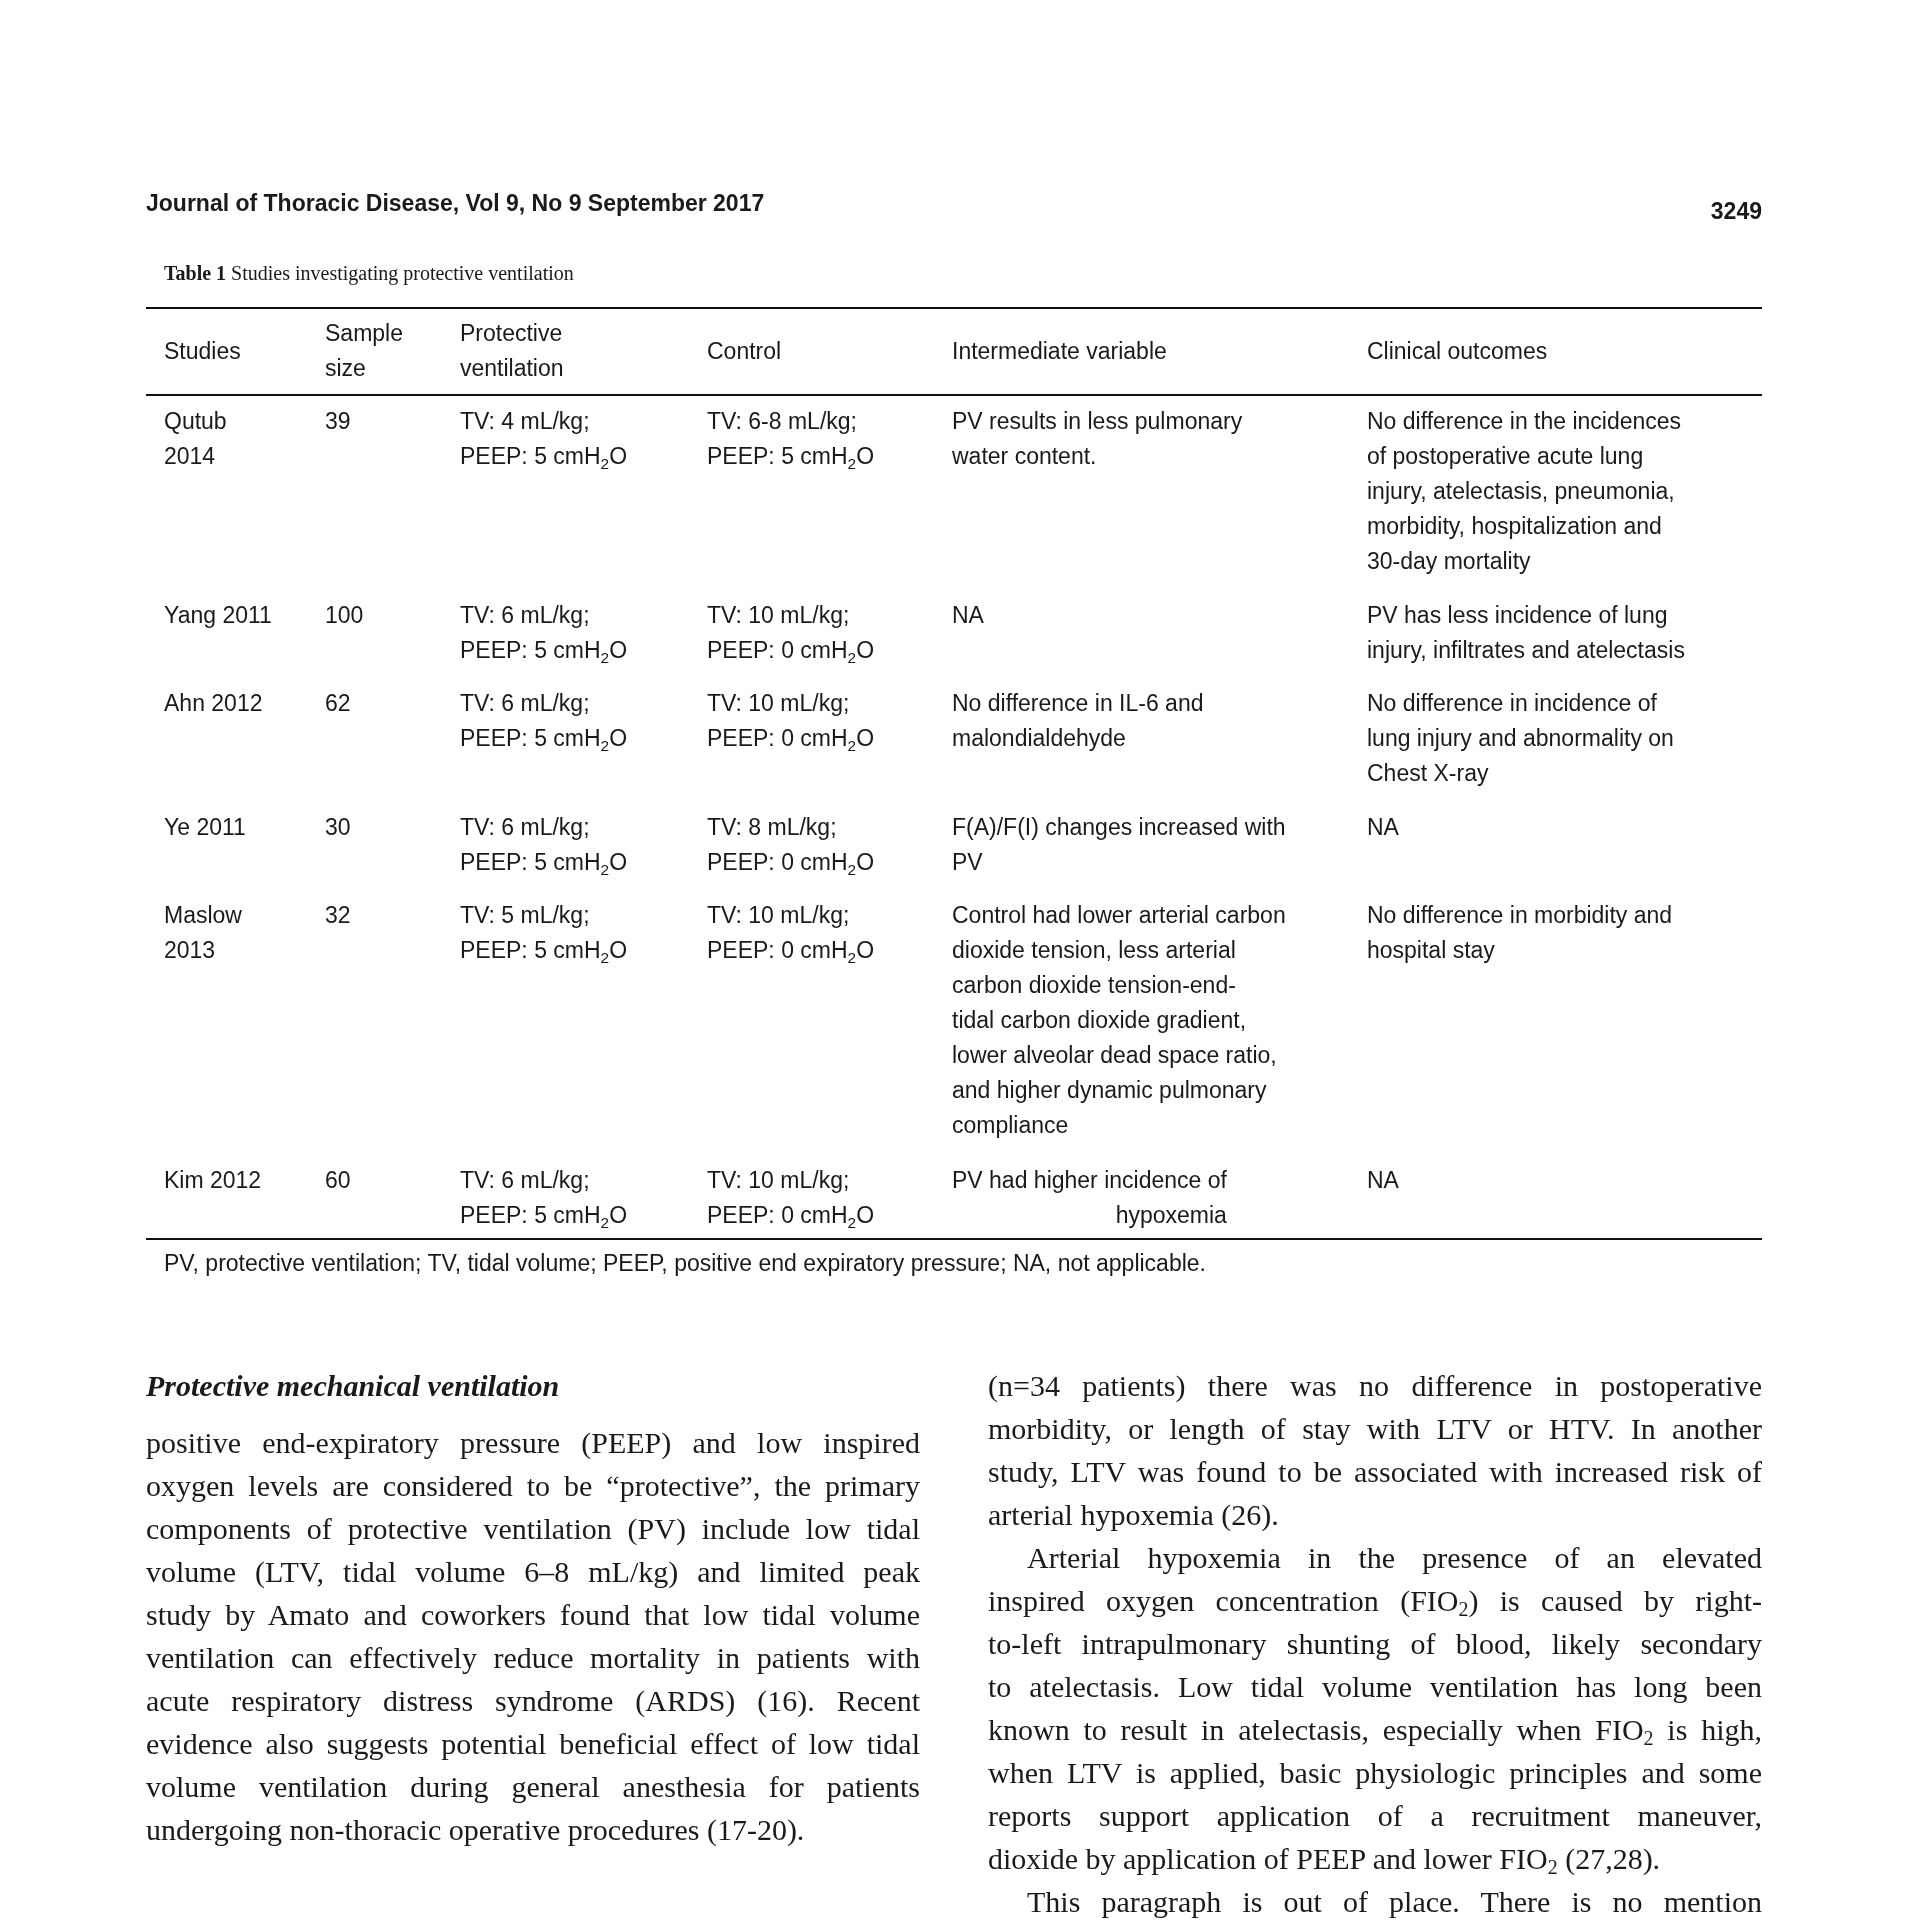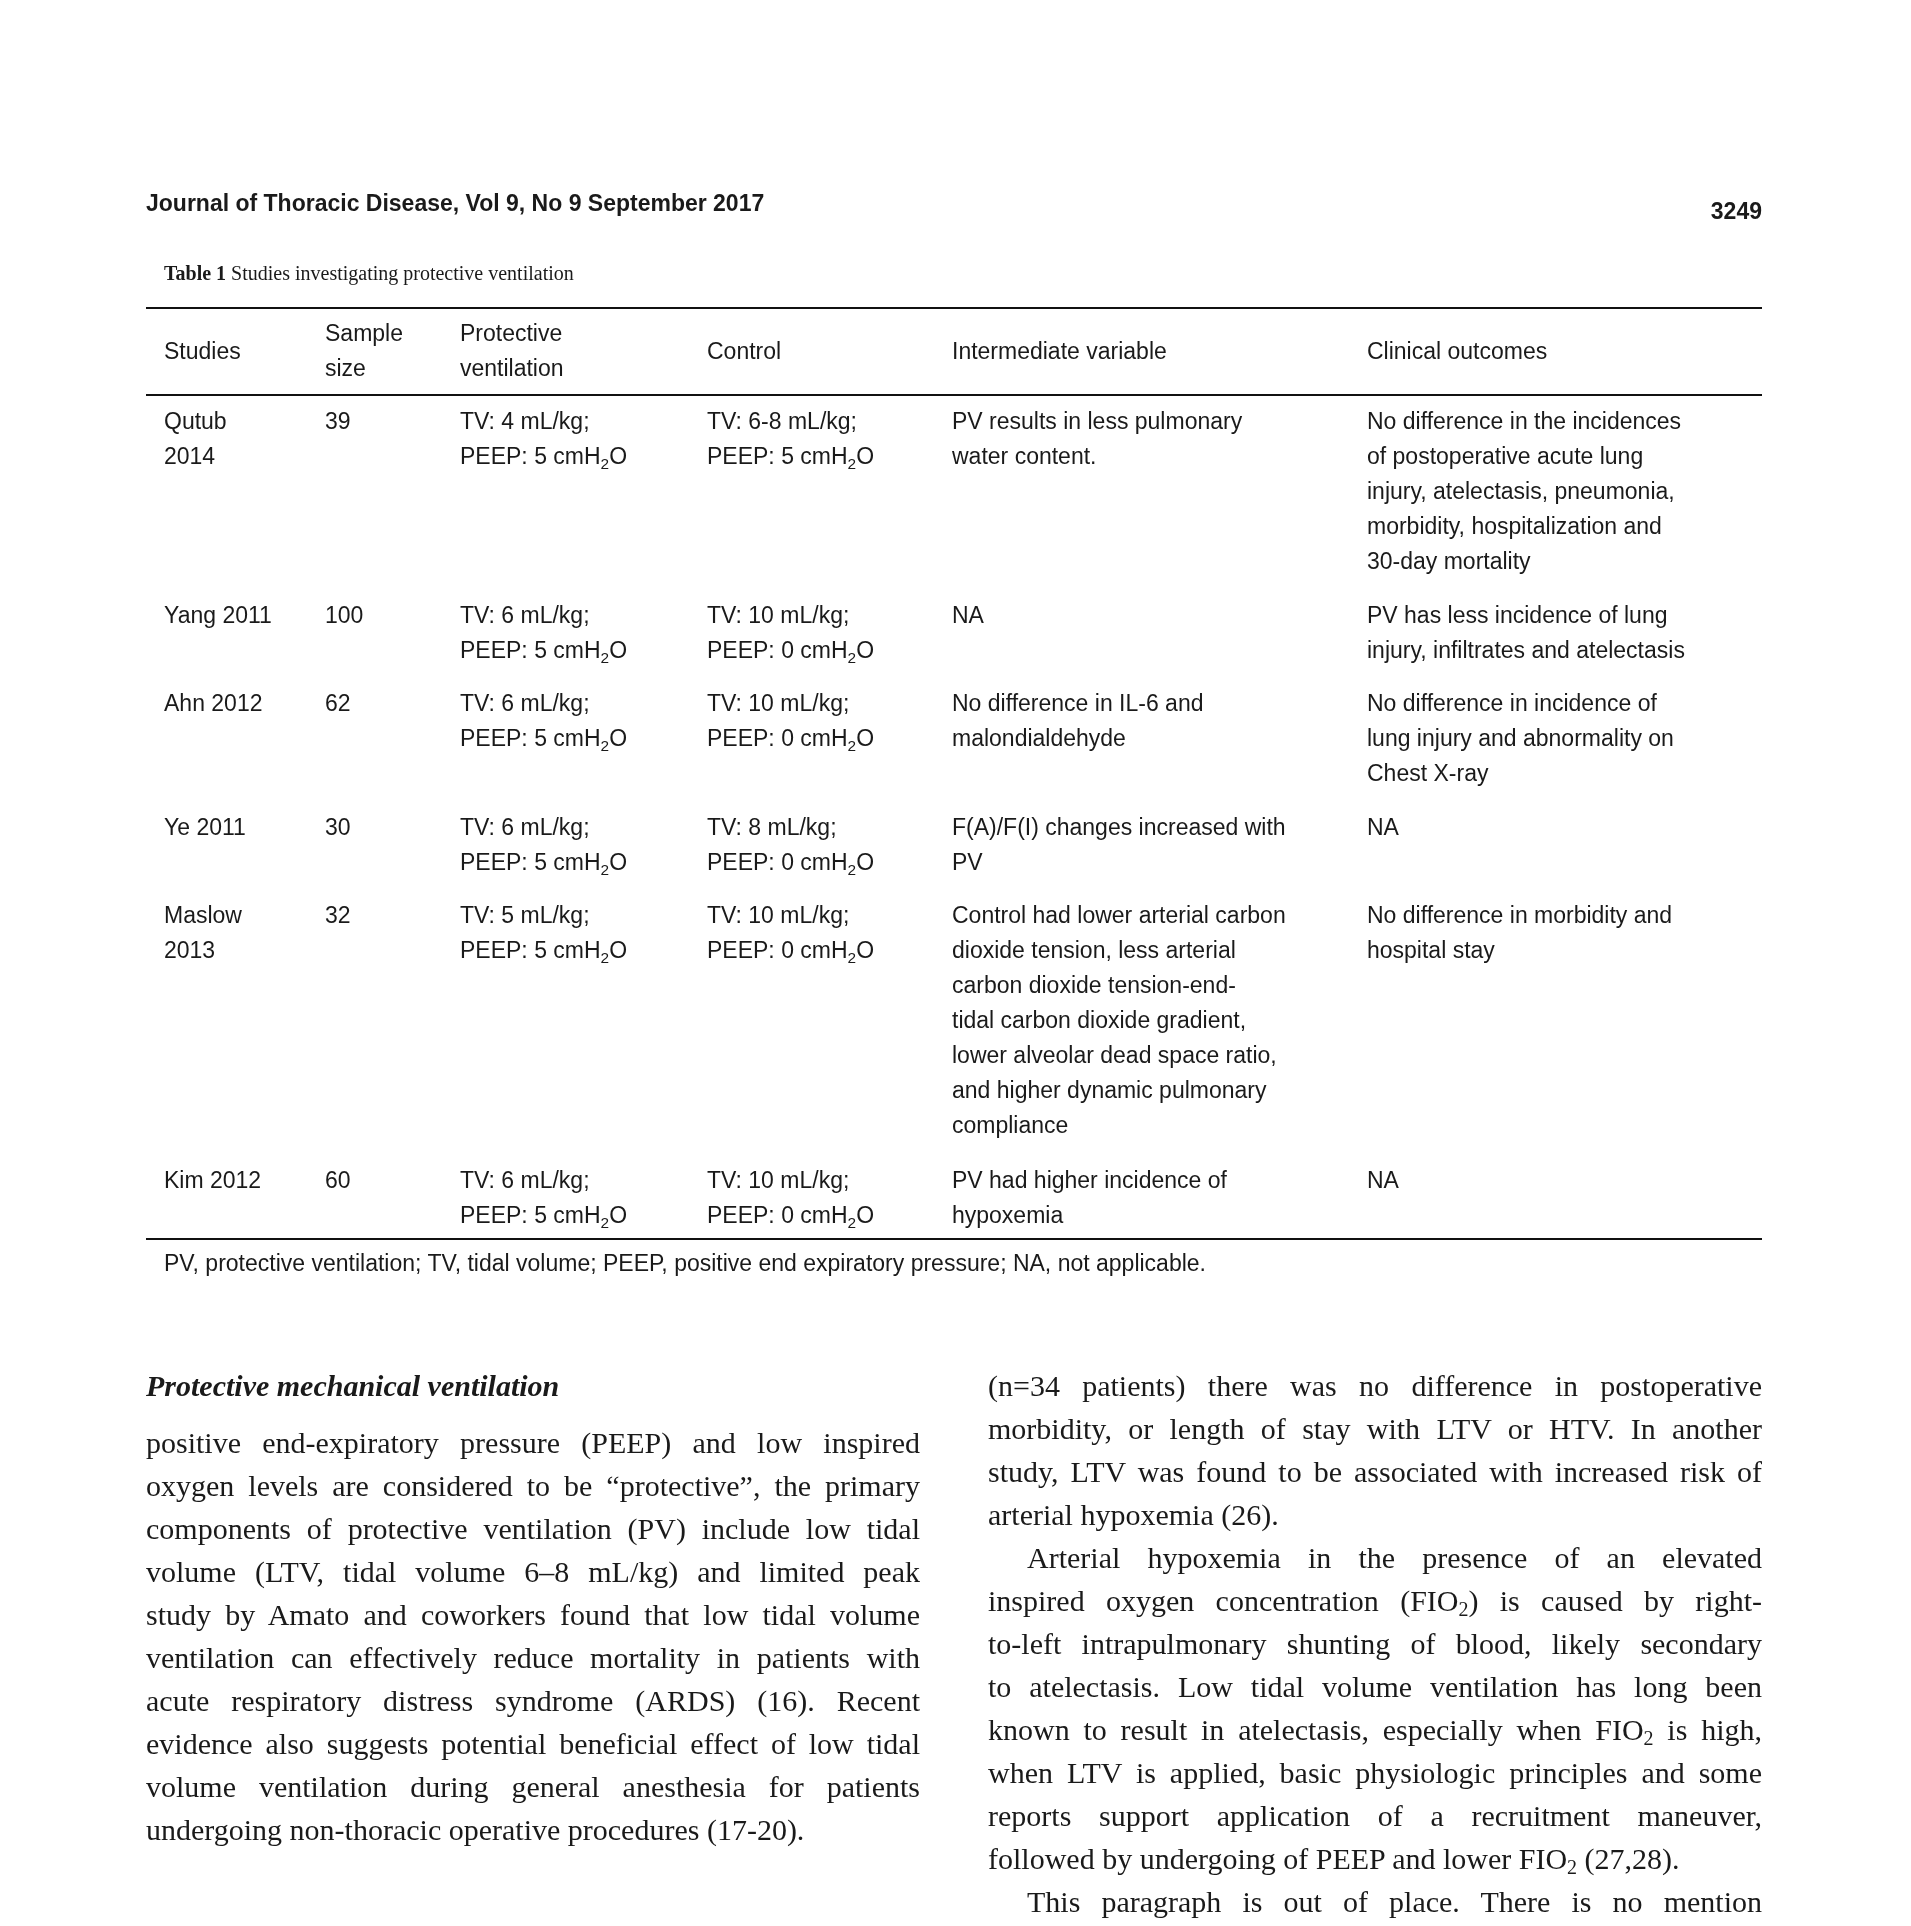--- a/index.html
+++ b/index.html
@@ -202,21 +202,21 @@
       <span class="line">60</span>
     </div>
     <div class="tbl" style="left: 460px; top: 1163px;">
       <span class="line">TV: 6 mL/kg;</span>
       <span class="line"><span>PEEP: 5 cmH</span><sub>2</sub><span>O</span></span>
     </div>
     <div class="tbl" style="left: 707px; top: 1163px;">
       <span class="line">TV: 10 mL/kg;</span>
       <span class="line"><span>PEEP: 0 cmH</span><sub>2</sub><span>O</span></span>
     </div>
-    <div class="tbl" style="left: 952px; top: 1163px;">
+    <div class="tbl" style="left: 952px; top: 1163px; text-align: right;">
       <span class="line">PV had higher incidence of</span>
       <span class="line">hypoxemia</span>
     </div>
     <div class="tbl" style="left: 1367px; top: 1163px;">
       <span class="line">NA</span>
     </div>
   </div>
 
 <div id="rule-bottom" class="rule"></div>
 
@@ -248,21 +248,21 @@
     <span class="jl-last">arterial hypoxemia (26).</span>
   </div>
   <div>
     <span class="jl" style="padding-left:39px">Arterial hypoxemia in the presence of an elevated</span>
     <span class="jl"><span>inspired oxygen concentration (FIO</span><sub>2</sub><span>) is caused by right-</span></span>
     <span class="jl">to-left intrapulmonary shunting of blood, likely secondary</span>
     <span class="jl">to atelectasis. Low tidal volume ventilation has long been</span>
     <span class="jl"><span>known to result in atelectasis, especially when FIO</span><sub>2</sub><span> is high,</span></span>
     <span class="jl">when LTV is applied, basic physiologic principles and some</span>
     <span class="jl">reports support application of a recruitment maneuver,</span>
-    <span class="jl-last"><span>followed by undergoing of PEEP and lower FIO</span><sub>2</sub><span> (27,28).</span></span>
+    <span class="jl-last"><span>dioxide by application of PEEP and lower FIO</span><sub>2</sub><span> (27,28).</span></span>
   </div>
   <div>
     <span class="jl" style="padding-left:39px">This paragraph is out of place. There is no mention</span>
 
   </div>
 
 </div>
 
 
 </body></html>

